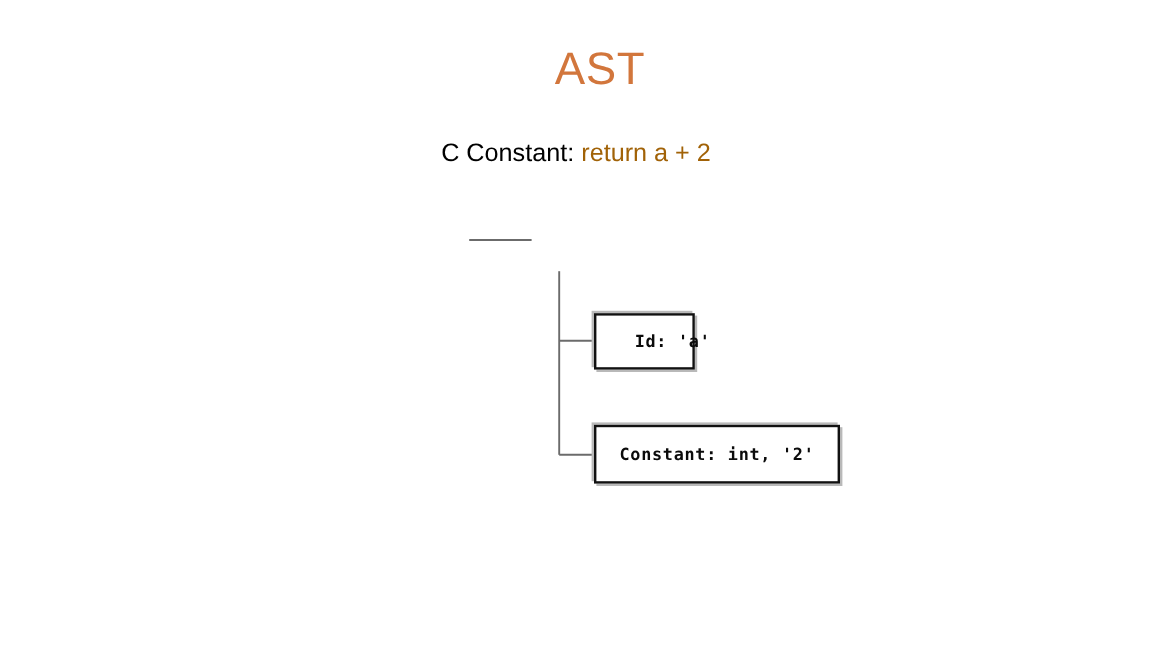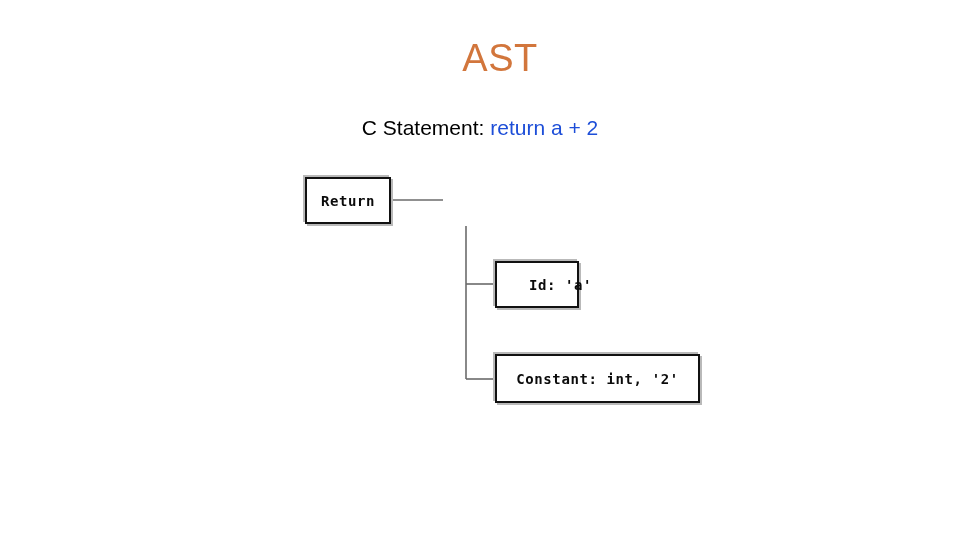--- a/index.html
+++ b/index.html
@@ -47,21 +47,21 @@
     text-align: center;
     font-size: 21px;
     line-height: 28px;
     font-weight: 400;
     white-space: nowrap;
   }
   .subtitle .label {
     color: #000000;
   }
   .subtitle .code {
-    color: #1d4ed8;
+    color: #a16207;
   }
 
   
   .ast-diagram {
     position: absolute;
     left: 290px;
     top: 160px;
     width: 430px;
     height: 260px;
   }
@@ -101,39 +101,36 @@
   #node-constant { left: 205px; top: 194px; width: 205px; height: 49px; }
 </style>
 </head>
 <body>
 
 <div class="slide">
 
   <div class="slide-title">AST</div>
 
   <div class="subtitle">
-    <span class="label">C Statement:</span><span> </span><span class="code">return a + 2</span>
+    <span class="label">C Constant:</span><span> </span><span class="code">return a + 2</span>
   </div>
 
   <div class="ast-diagram">
 
     <svg class="edges" viewBox="0 0 430 260" width="430" height="260">
 
       <line x1="101" y1="40" x2="153" y2="40" stroke="#6b6b6b" stroke-width="1.6"></line>
 
       <line x1="176" y1="66" x2="176" y2="219" stroke="#6b6b6b" stroke-width="1.6"></line>
 
       <line x1="176" y1="124" x2="205" y2="124" stroke="#6b6b6b" stroke-width="1.6"></line>
 
       <line x1="176" y1="219" x2="205" y2="219" stroke="#6b6b6b" stroke-width="1.6"></line>
     </svg>
 
-    <div class="ast-node" id="node-return">
-      <span class="node-text">Return</span>
-    </div>
 
 
     <div class="ast-node" id="node-id">
       <span class="node-text">Id: 'a'</span>
     </div>
 
     <div class="ast-node" id="node-constant">
       <span class="node-text">Constant: int, '2'</span>
     </div>
 

